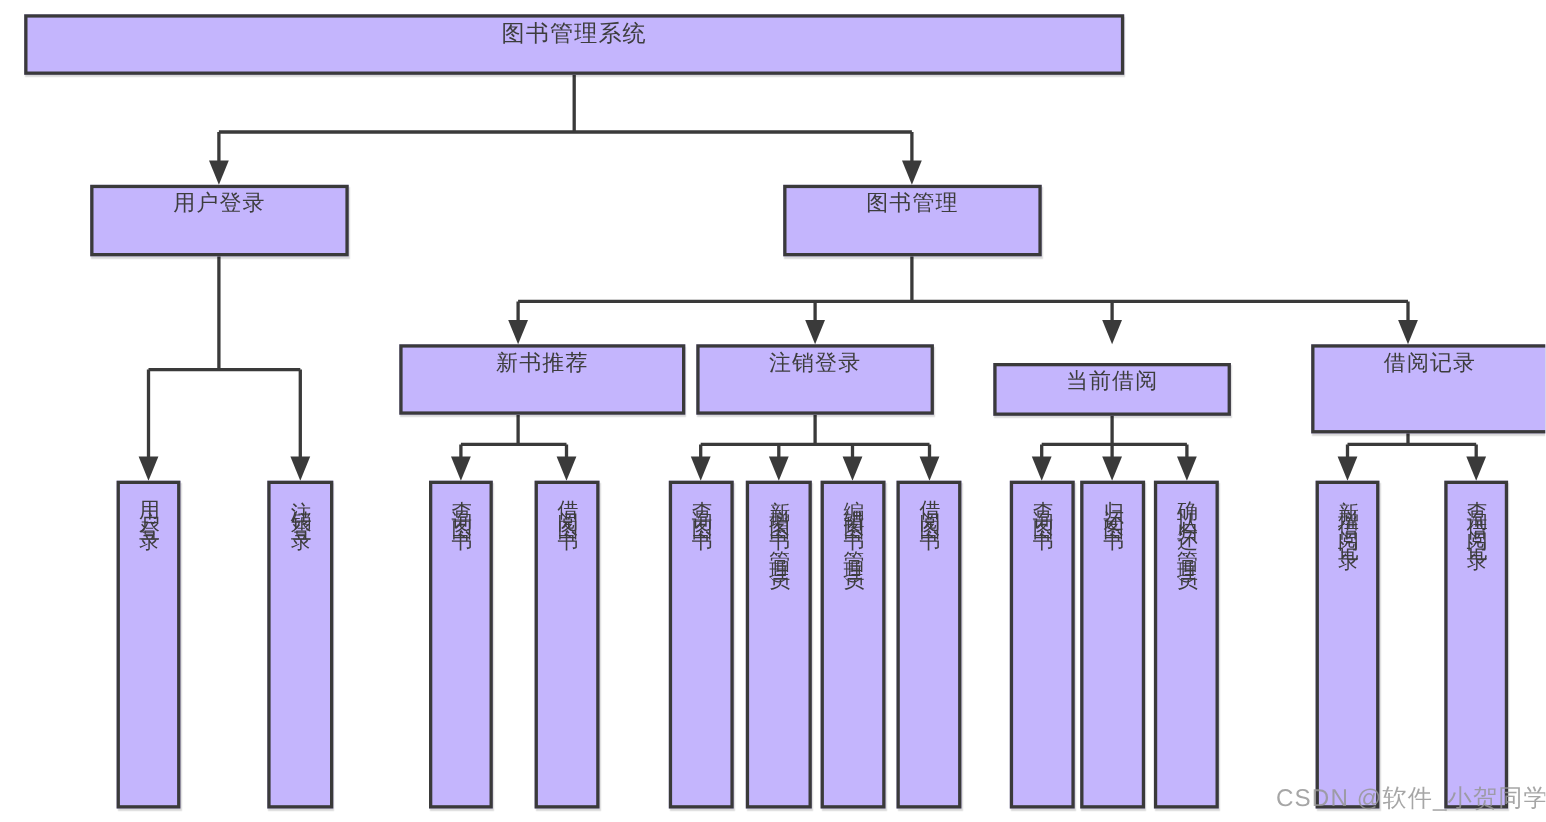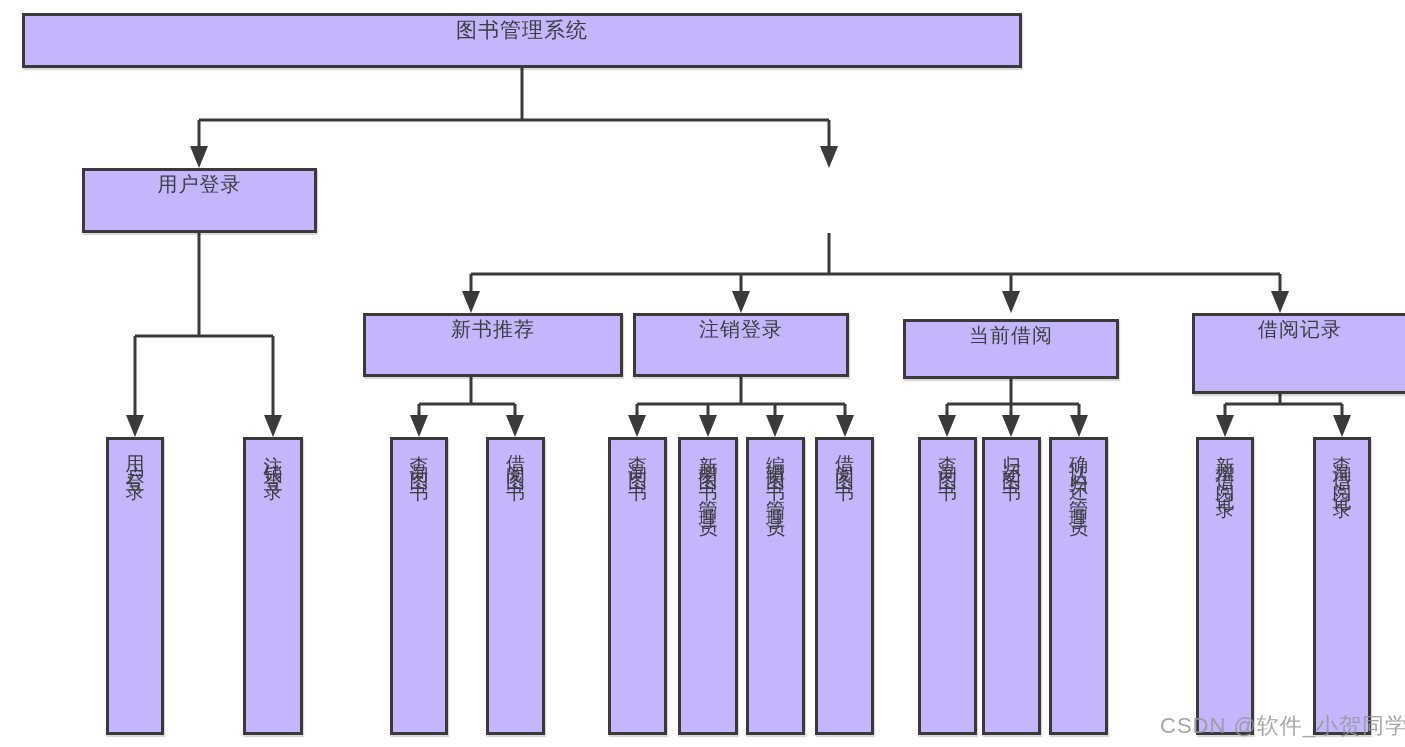--- a/index.html
+++ b/index.html
@@ -90,28 +90,31 @@
     <polygon class="ctip" points="1333,415 1351,415 1342,437"></polygon>
   </svg>
 
   <div class="box root-box" style="left:22px; top:13px; width:1000px; height:55px;">
     <span class="hlabel">图书管理系统</span>
   </div>
 
   <div class="box" style="left:82px; top:168px; width:235px; height:65px;">
     <span class="hlabel">用户登录</span>
   </div>
+  <div class="box" style="left:712px; top:168px; width:235px; height:65px;">
+    <span class="hlabel">图书管理</span>
+  </div>
 
   <div class="box" style="left:363px; top:313px; width:260px; height:64px;">
     <span class="hlabel">新书推荐</span>
   </div>
   <div class="box" style="left:633px; top:313px; width:216px; height:64px;">
     <span class="hlabel">注销登录</span>
   </div>
-  <div class="box" style="left:903px; top:319px; width:216px; height:60px;">
+  <div class="box" style="left:903px; top:330px; width:216px; height:48px;">
     <span class="hlabel">当前借阅</span>
   </div>
   <div class="box" style="left:1172px; top:313px; width:216px; height:81px;margin-left:20px;">
     <span class="hlabel">借阅记录</span>
   </div>
 
   <div class="box vbox" style="left:106px; width:58px;">
     <span class="vlabel">用户登录</span>
   </div>
   <div class="box vbox" style="left:243px; width:60px;">

